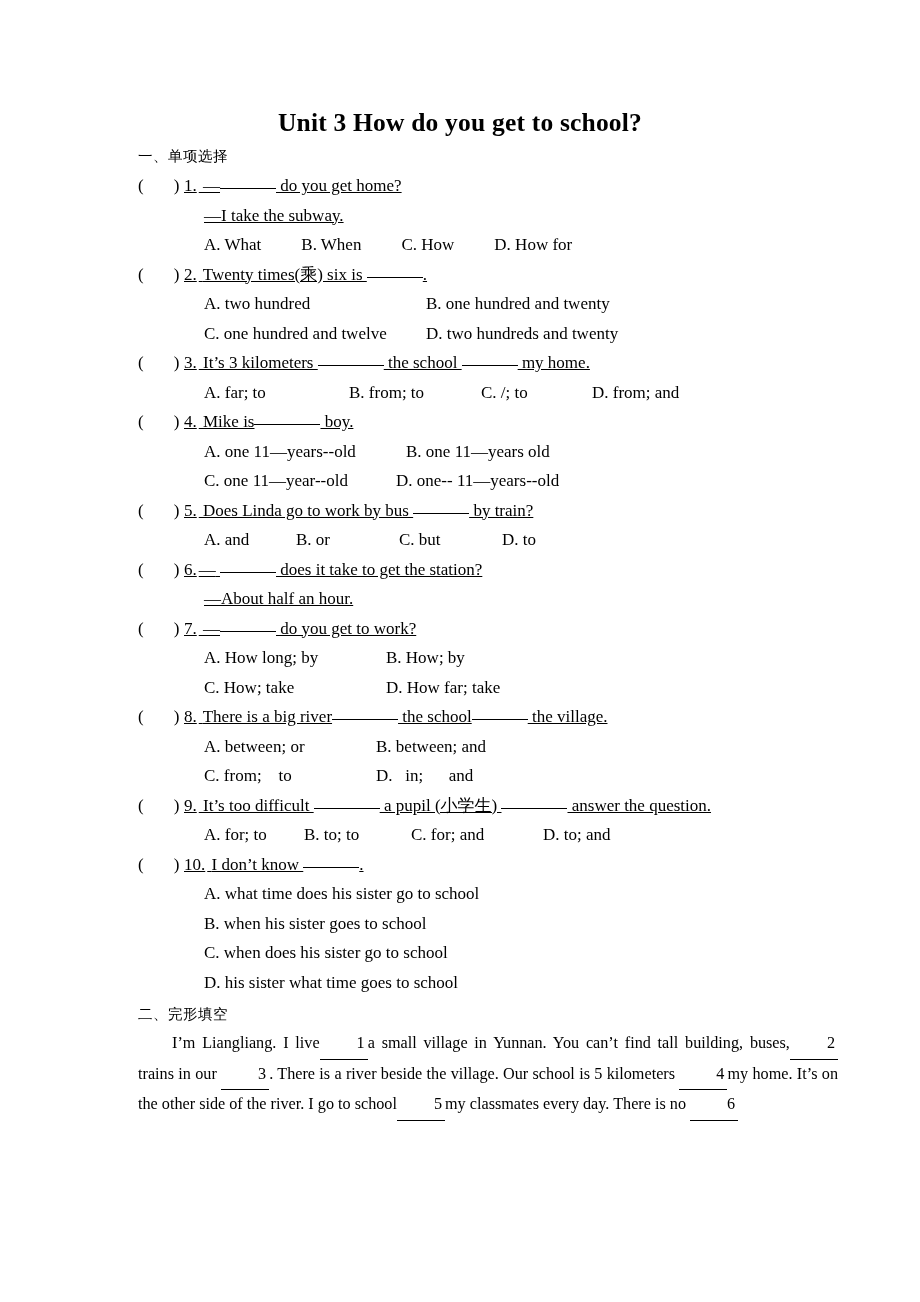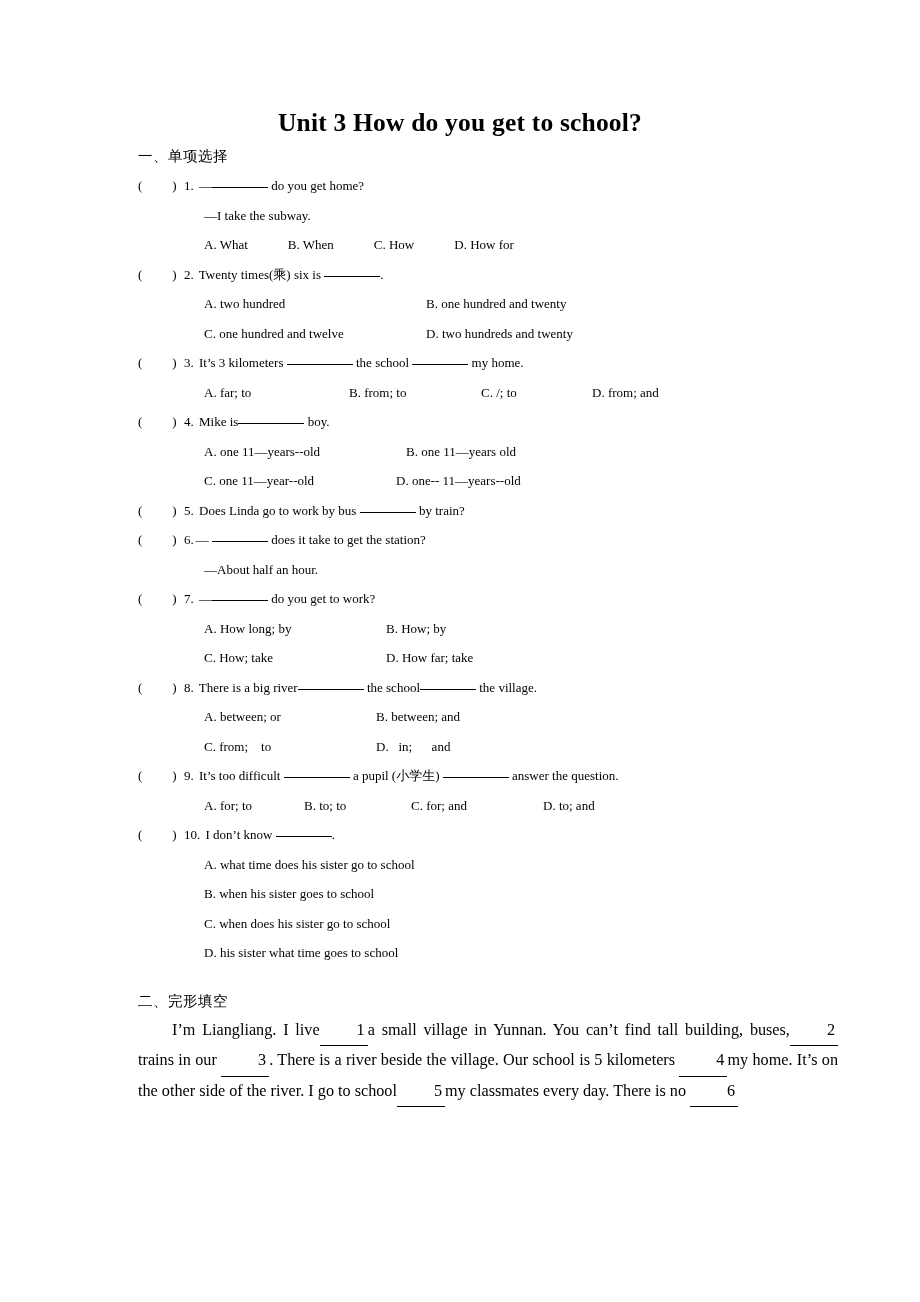--- a/index.html
+++ b/index.html
@@ -36,26 +36,27 @@
   }
   .sec-head {
     font-family: "Liberation Sans", "DejaVu Sans", sans-serif;
     font-weight: normal;
     font-size: 14.5px;
     line-height: 21px;
     margin: 0 0 4px 0;
     letter-spacing: 0.5px;
   }
   .sec-head.two {
-    margin-top: 23px;
+    margin-top: 7px;
   }
   .q {
     position: relative;
-    font-size: 13px;
+    font-size: 17px;
     line-height: 29.5px;
+    text-decoration: underline;
   }
   .q-line {
     white-space: nowrap;
     height: 29.5px;
   }
   .paren {
     display: inline-block;
     width: 46px;
   }
   .paren .lp { margin-right: 30px; }
@@ -159,20 +160,23 @@
       <div class="q-line">
         <span class="indent"></span><span class="opt" style="width:192px">C. one 11—year--old</span><span class="opt">D. one-- 11—years--old</span>
       </div>
     </div>
 
     <div class="q">
       <div class="q-line">
         <span class="paren"><span class="lp">(</span><span class="rp">)</span></span><span class="qnum">5.</span>
         <span>Does Linda go to work by bus </span><span class="bl bl-m"></span><span> by train?</span>
       </div>
+      <div class="q-line">
+        <span class="indent"></span><span class="opt" style="width:92px">A. and</span><span class="opt" style="width:103px">B. or</span><span class="opt" style="width:103px">C. but</span><span class="opt">D. to</span>
+      </div>
     </div>
 
     <div class="q">
       <div class="q-line">
         <span class="paren"><span class="lp">(</span><span class="rp">)</span></span><span class="qnum">6.</span><span>—</span> <span class="bl bl-m"></span><span> does it take to get the station?</span>
       </div>
       <div class="q-line">
         <span class="indent"></span><span>—About half an hour.</span>
       </div>
     </div>

